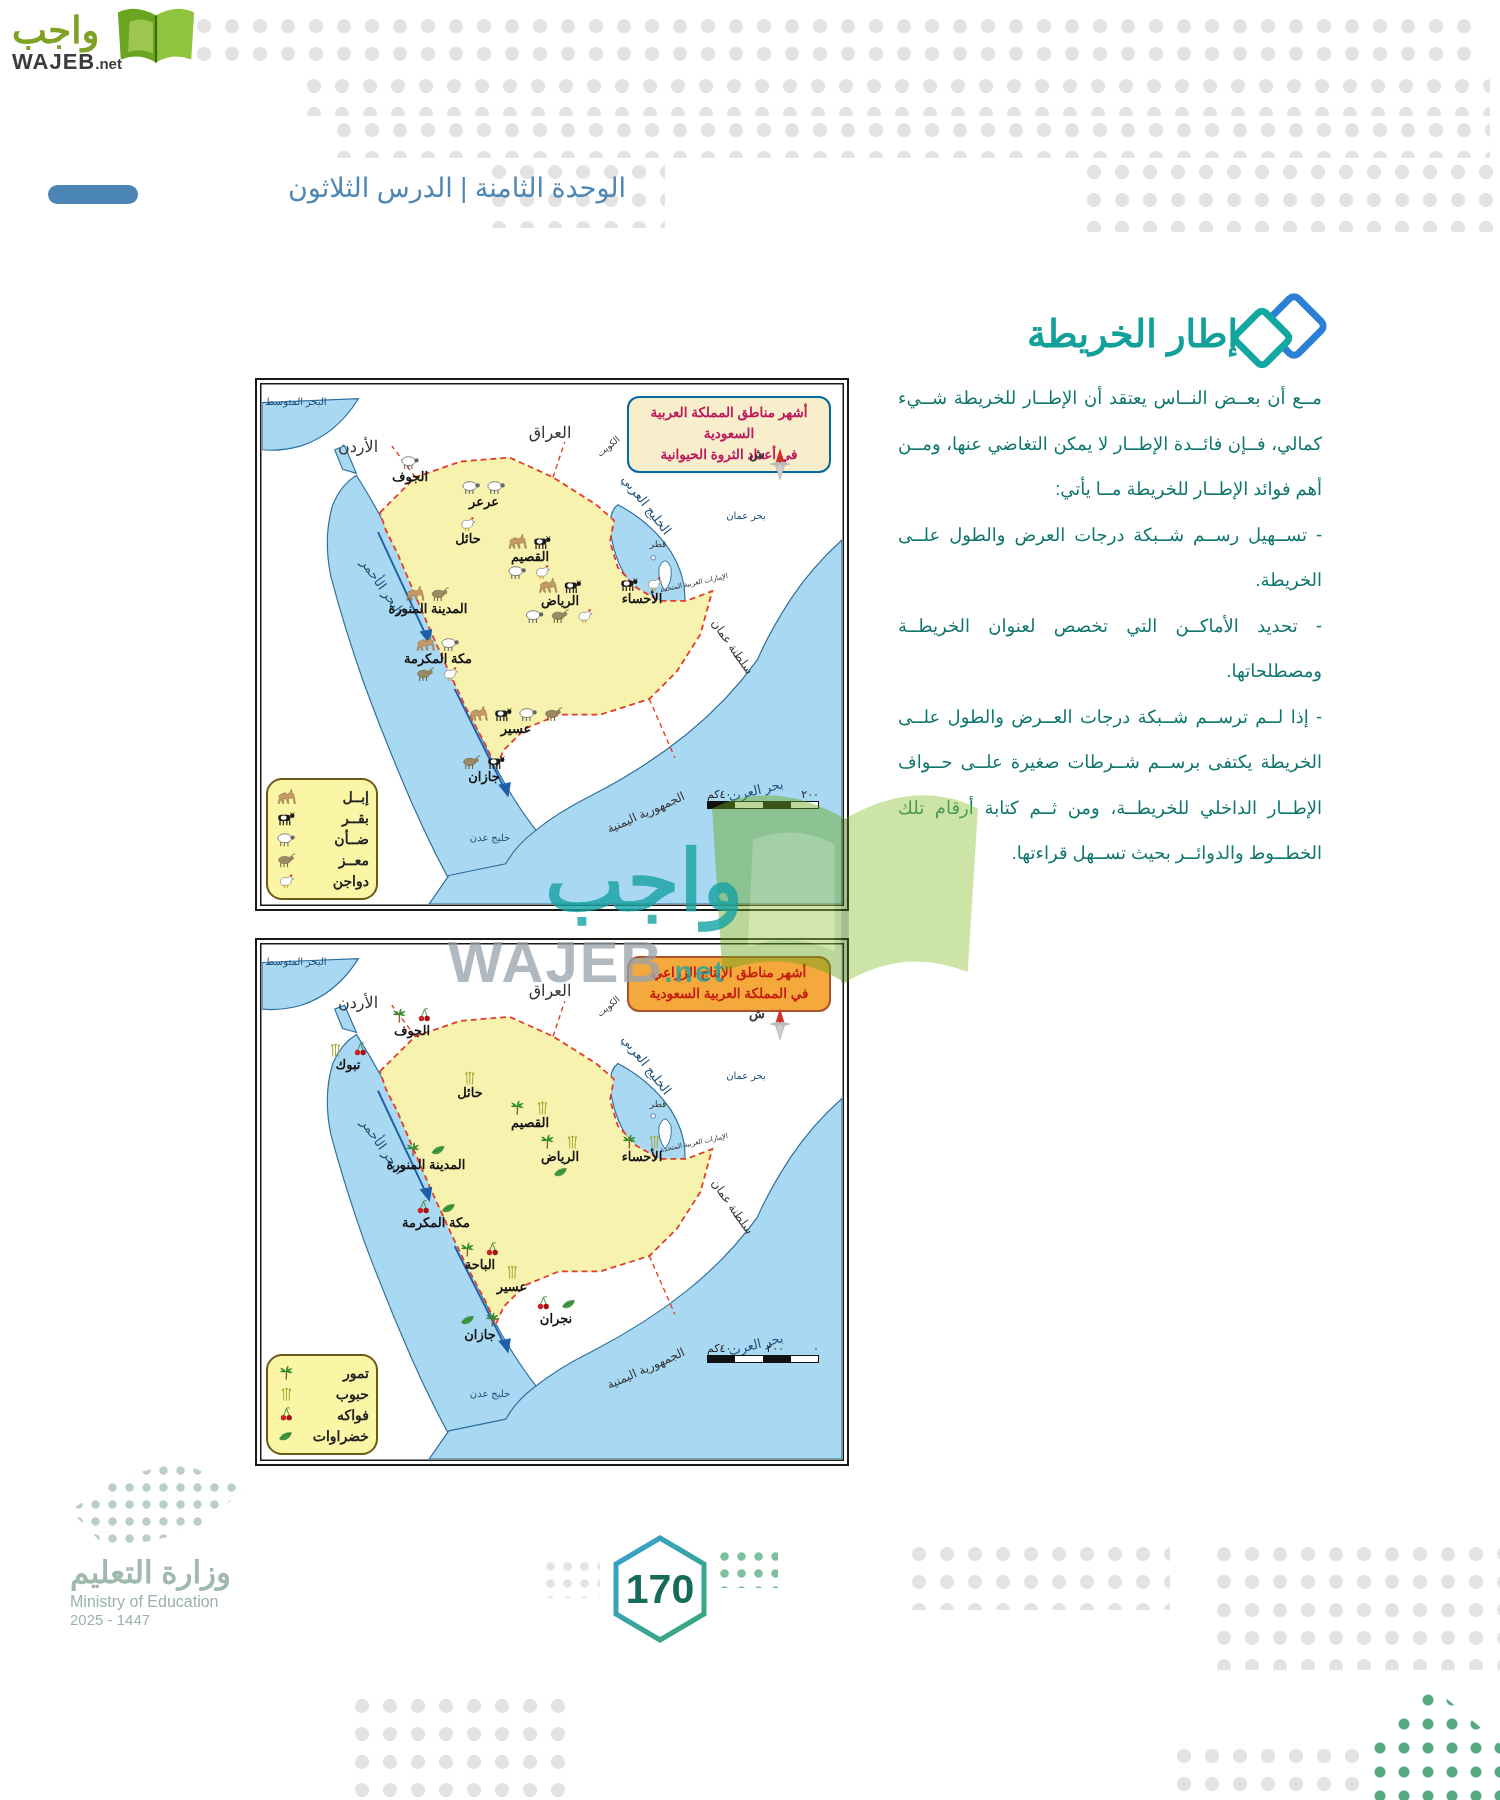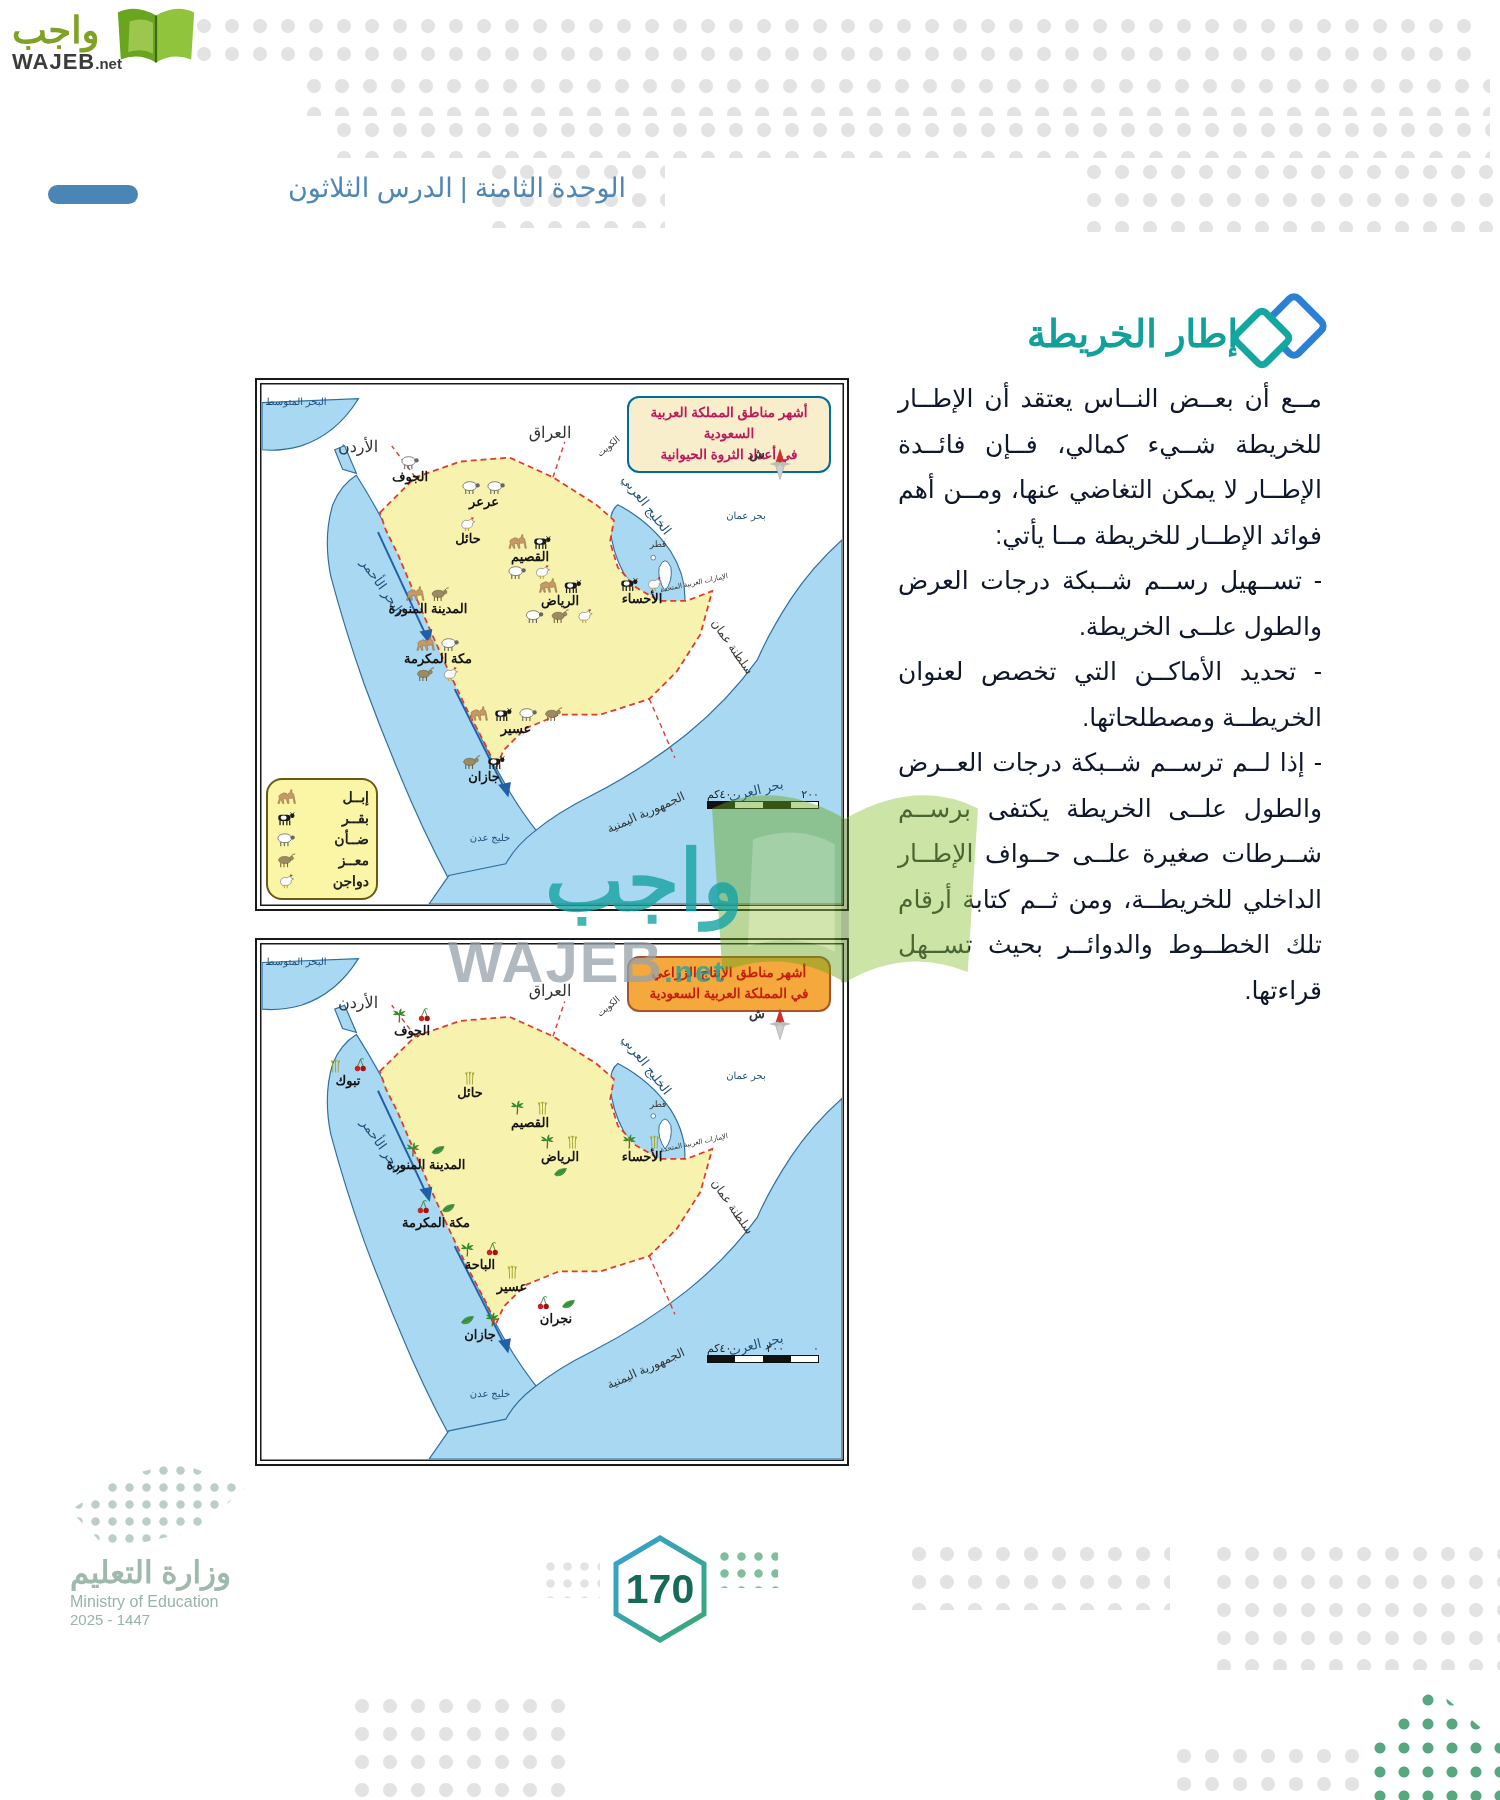--- a/index.html
+++ b/index.html
@@ -26,21 +26,21 @@
              direction:rtl;z-index:5;}
   
   .col{position:absolute;left:898px;top:298px;width:424px;z-index:3;}
   .sec-head{position:relative;height:78px;direction:rtl;}
   .sec-dia{position:absolute;left:-6px;top:0px;width:92px;height:72px;}
   .d-blue{position:absolute;right:2px;top:2px;width:38px;height:38px;border:7px solid #2b7fd4;
           border-radius:10px;transform:rotate(45deg);}
   .d-teal{position:absolute;right:36px;top:16px;width:34px;height:34px;border:7px solid #12a7a0;
           border-radius:9px;transform:rotate(45deg);background:#fff;}
   .sec-title{font-size:38px;font-weight:bold;color:#12a09a;padding-right:84px;line-height:72px;}
-  .body-txt{direction:rtl;text-align:justify;font-size:25px;line-height:45.5px;color:#0f172a;}
+  .body-txt{direction:rtl;text-align:justify;font-size:18px;line-height:45.5px;color:#0f766e;}
   .body-txt p{margin:0;}
   
   .map-fig{position:absolute;left:255px;width:590px;background:#fff;border:2.5px solid #1a1a1a;
            box-shadow:inset 0 0 0 3px #fff, inset 0 0 0 4.5px #1a1a1a;z-index:2;}
   #map1-fig{top:378px;height:529px;}
   #map2-fig{top:938px;height:524px;}
   .map-svg{position:absolute;left:5px;top:5px;width:calc(100% - 10px);height:calc(100% - 10px);}
   .labels{position:absolute;left:5px;top:5px;right:5px;bottom:5px;}
   .mlabel{position:absolute;display:flex;flex-direction:column;align-items:center;gap:0px;
           white-space:nowrap;transform:translate(-50%,-50%);direction:rtl;}
@@ -479,21 +479,21 @@
           <div class="icrow">
             <svg class="ic">
               <use href="#ic-cherries"></use>
             </svg>
             <svg class="ic">
               <use href="#ic-palm"></use>
             </svg>
           </div>
           <span class="mtext">الجوف</span>
         </div>
-        <div class="mlabel region" style="left: 86px; top: 128px; transform: translate(-50%, -50%); text-align: right;">
+        <div class="mlabel region" style="left: 86px; top: 112px; transform: translate(-50%, -50%); text-align: right;">
           <div class="icrow">
             <svg class="ic">
               <use href="#ic-cherries"></use>
             </svg>
             <svg class="ic">
               <use href="#ic-wheat"></use>
             </svg>
           </div>
           <span class="mtext">تبوك</span>
         </div>
@@ -618,20 +618,46 @@
         </svg>
     </div>
     <div class="scale" style="top:402px;">
       <div class="scale-nums" id="scale2">
           <span>٠</span>
           <span>٢٠٠</span>
           <span>٤٠٠كم</span>
         </div>
       <div class="scale-bar"></div>
     </div>
+    <div class="map-legend" id="legend2">
+        <div class="lrow">
+          <span class="ltext">تمور</span>
+          <svg class="ic">
+            <use href="#ic-palm"></use>
+          </svg>
+        </div>
+        <div class="lrow">
+          <span class="ltext">حبوب</span>
+          <svg class="ic">
+            <use href="#ic-wheat"></use>
+          </svg>
+        </div>
+        <div class="lrow">
+          <span class="ltext">فواكه</span>
+          <svg class="ic">
+            <use href="#ic-cherries"></use>
+          </svg>
+        </div>
+        <div class="lrow">
+          <span class="ltext">خضراوات</span>
+          <svg class="ic">
+            <use href="#ic-leaf"></use>
+          </svg>
+        </div>
+      </div>
   </figure>
 
   <div class="col">
     <div class="sec-head">
       <div class="sec-dia" style="left:auto;right:0;">
         <span class="d-blue"></span>
         <span class="d-teal"></span>
       </div>
       <div class="sec-title">إطار الخريطة</div>
     </div>

